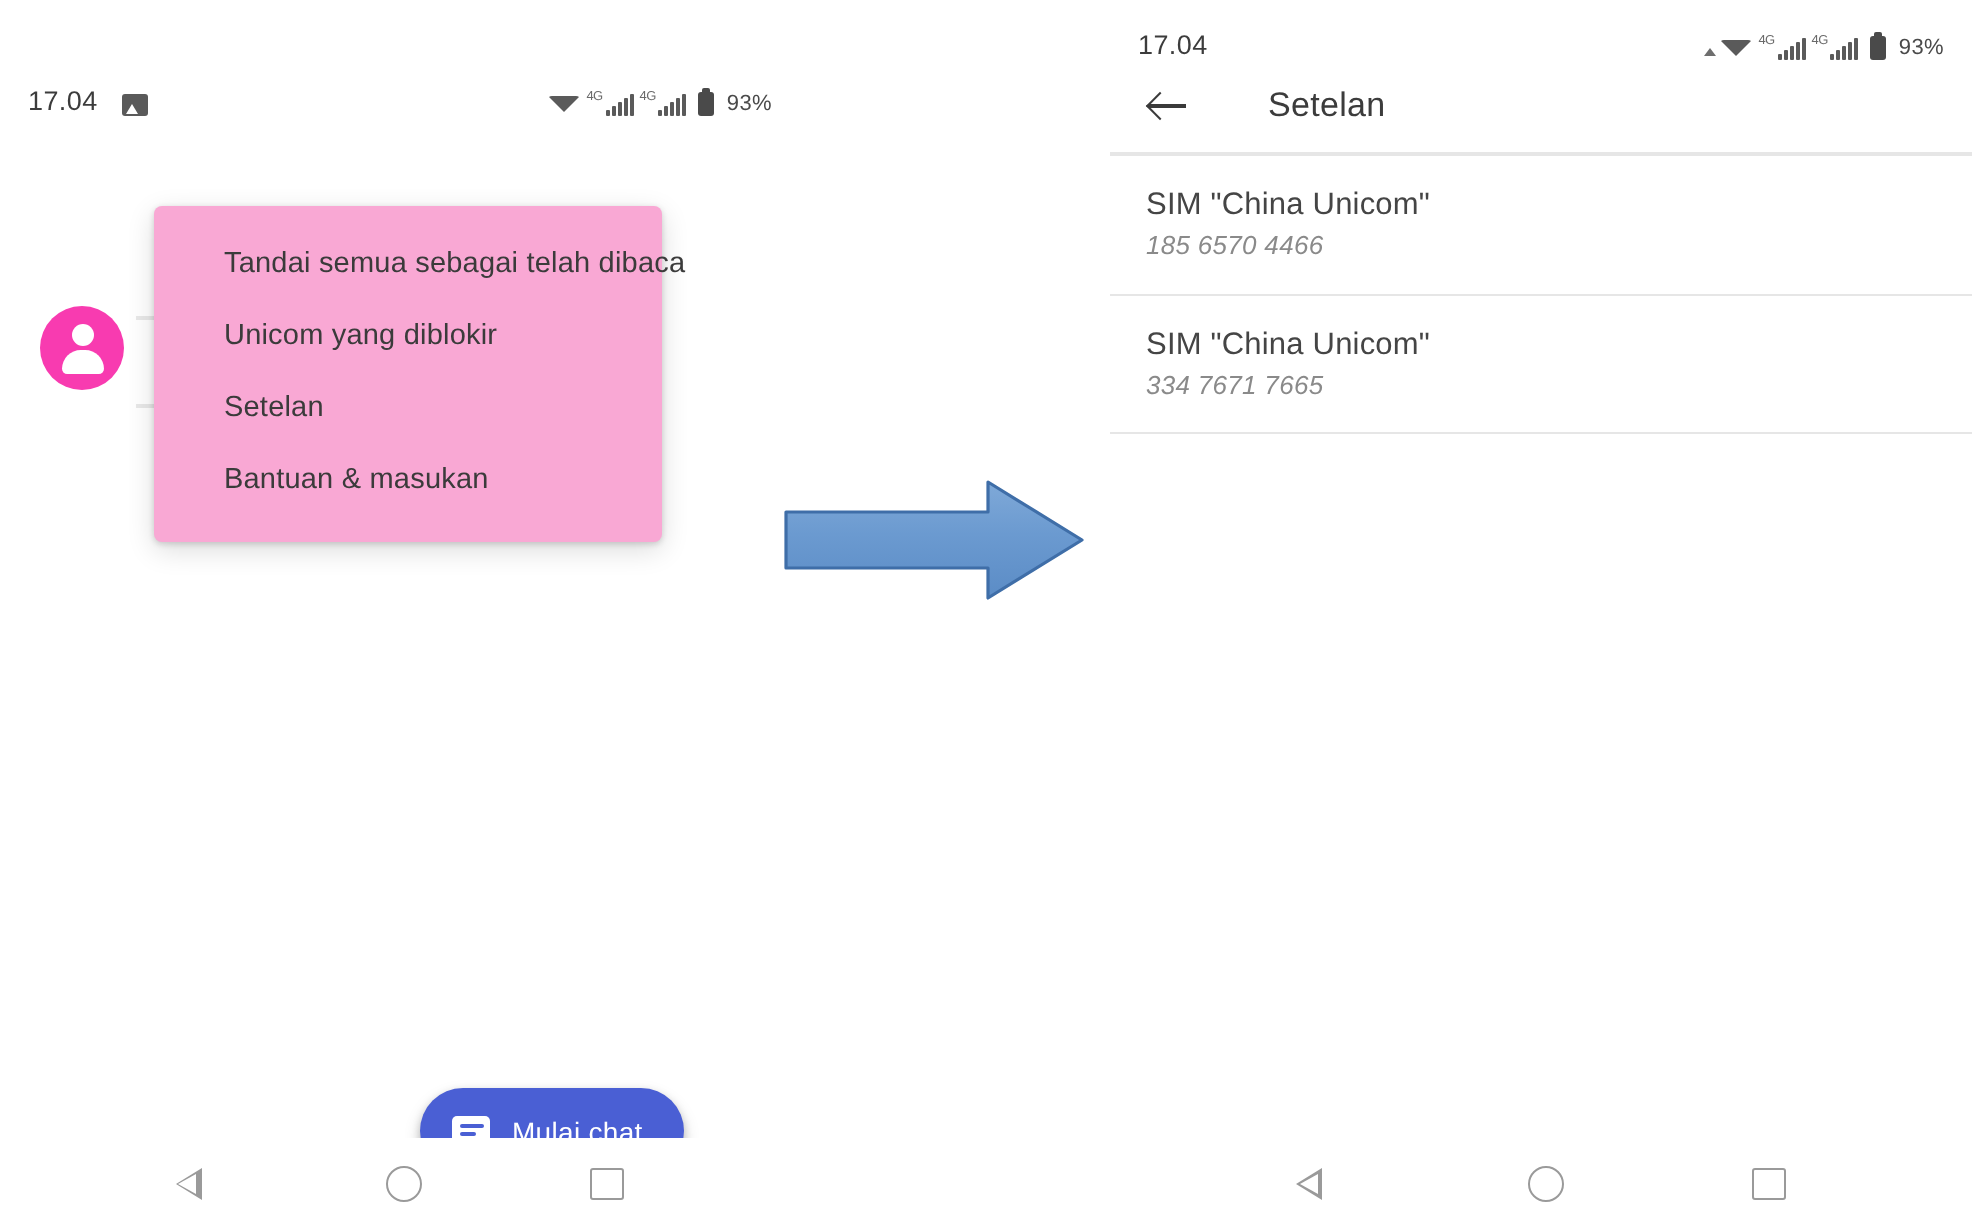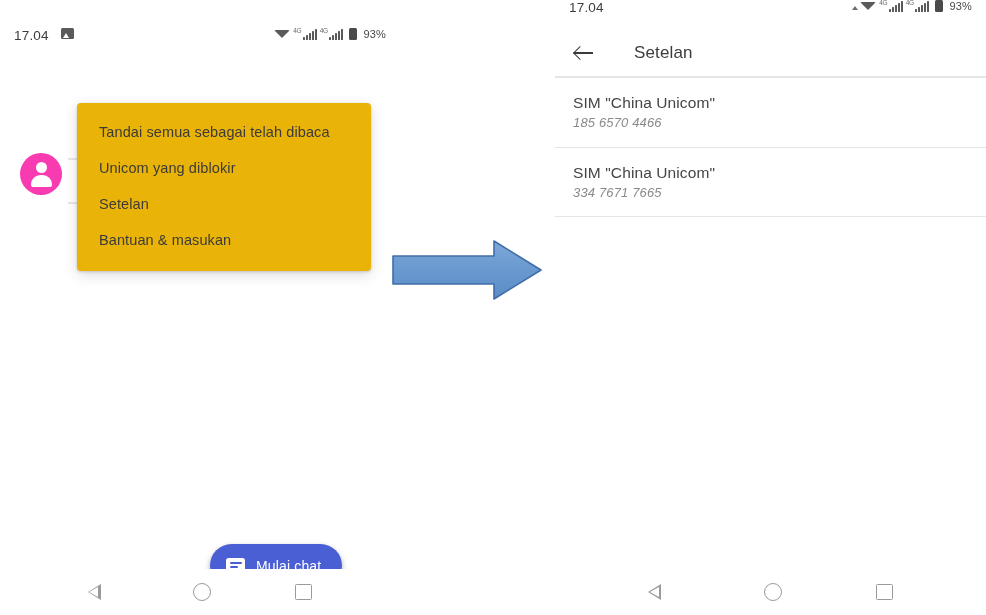--- a/index.html
+++ b/index.html
@@ -23,21 +23,21 @@
     overflow: hidden;
   }
   #left-panel  { left: 0px;   top: 28px; width: 400px; height: 587px; }
   #right-panel { left: 555px; top: 0px;  width: 431px; height: 615px; }
 
   
   .statusbar {
     position: relative;
     height: 30px;
     display: flex;
-    align-items: flex-start;
+    align-items: flex-end;
     padding: 0 14px;
     box-sizing: border-box;
   }
   .status-time {
     font-size: 13.5px;
     color: #3c3c3c;
     letter-spacing: 0.2px;
     font-family: "Liberation Sans", sans-serif;
   }
   .status-left-icons {
@@ -171,25 +171,25 @@
     width: 10px;
     height: 2px;
     background: #e8e8e8;
   }
 
   
   .popup-menu {
     position: absolute;
     left: 77px;
     top: 45px;
-    width: 294px;
-    background: #eab308;
+    width: 254px;
+    background: #f9a8d4;
     border-radius: 4px;
     box-shadow: 0 1px 3px rgba(0,0,0,0.16), 0 4px 14px rgba(0,0,0,0.14);
-    padding: 11px 0 13px 3px;
+    padding: 11px 0 13px 16px;
     box-sizing: border-box;
   }
   .menu-item {
     height: 36px;
     display: flex;
     align-items: center;
     padding-left: 19px;
     font-size: 14.5px;
     color: #3b3b3b;
     letter-spacing: 0.1px;

